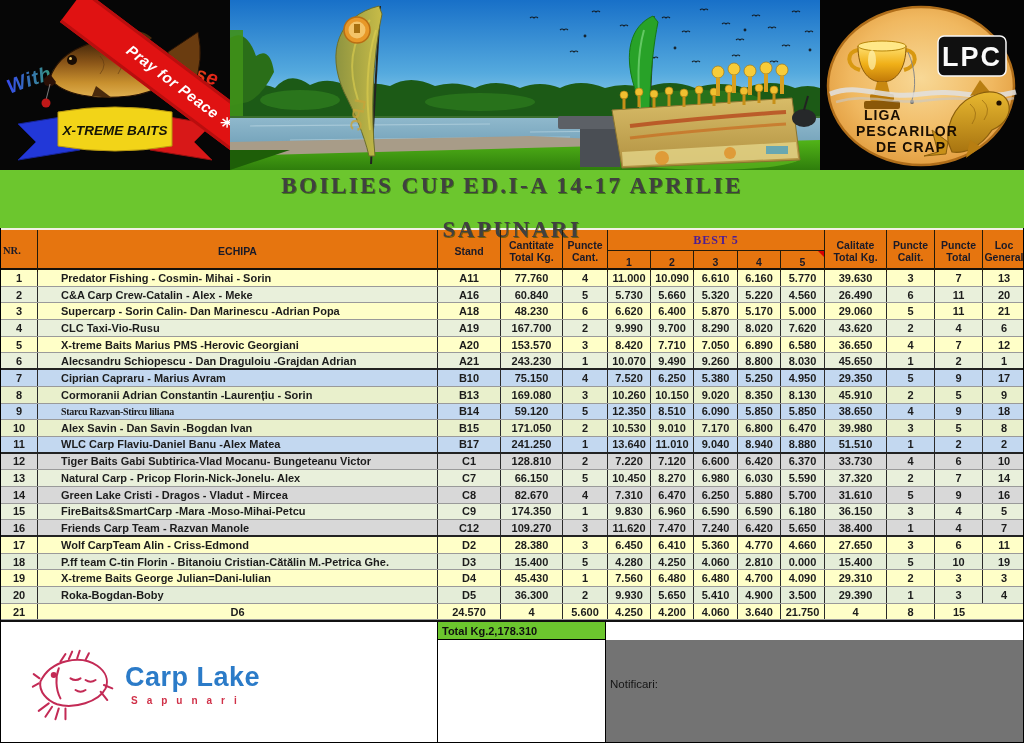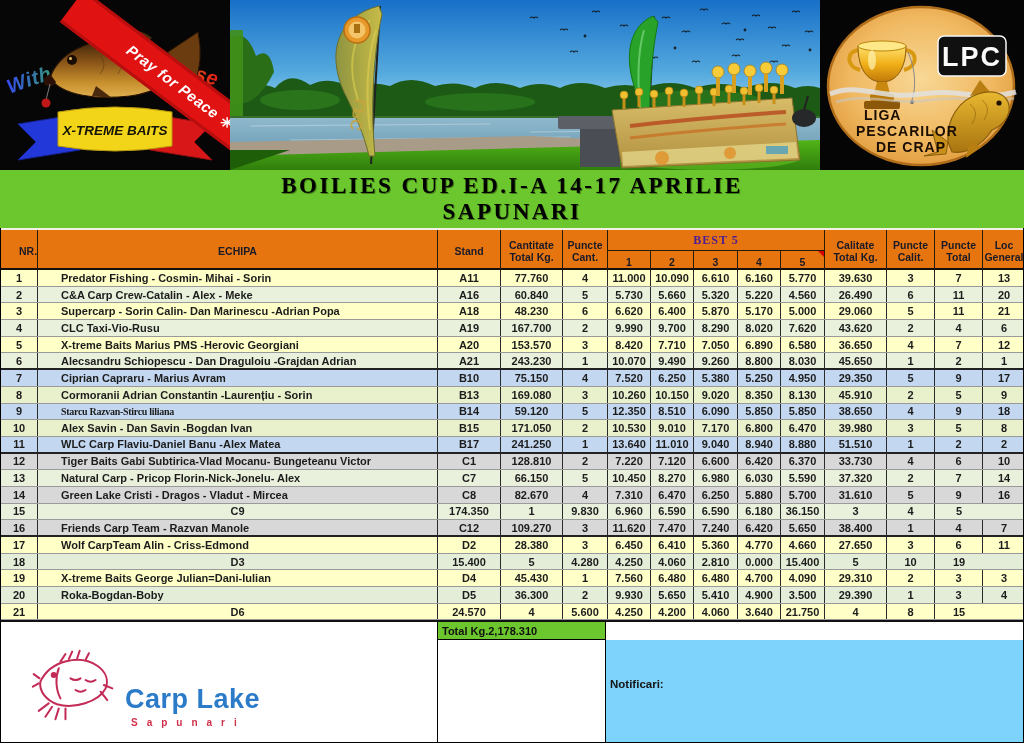--- a/index.html
+++ b/index.html
@@ -9,31 +9,31 @@
   .banner{display:flex;height:170px;width:1024px;}
   .logo-left{position:relative;width:230px;height:170px;background:#060606;overflow:hidden;flex:0 0 230px;}
   .photo{position:relative;width:590px;height:170px;flex:0 0 590px;overflow:hidden;}
   .logo-right{position:relative;width:204px;height:170px;background:#050505;overflow:hidden;flex:0 0 204px;}
   .pray-ribbon{position:absolute;left:84px;top:-10px;width:270px;height:34px;background:#E01212;
       border-top:3px solid #B80E0E;border-bottom:3px solid #B80E0E;
       transform:rotate(37deg);transform-origin:0 0;display:flex;align-items:center;justify-content:center;
       color:#fff;font-weight:bold;font-style:italic;font-size:15px;letter-spacing:.5px;}
   
   .title-bar{height:58px;background:#6CC62E;display:flex;flex-direction:column;align-items:center;justify-content:center;}
-  .title-bar .t1,.title-bar .t2{font-family:"Liberation Serif", serif;font-weight:bold;color:#000000;
-      font-size:23px;line-height:26px;letter-spacing:2.5px;text-shadow:1px 1px 0 rgba(30,70,0,.55);}
+  .title-bar .t1,.title-bar .t2{font-family:"Liberation Serif", serif;font-weight:bold;color:#404040;
+      font-size:23px;line-height:26px;letter-spacing:2.5px;text-shadow:1px 1px 0 rgba(30,70,0,.55);margin-top:18px;}
   
   #tablewrap{--cols:37px 400px 63px 62px 45px 43px 43px 44px 43px 44px 62px 48px 48px 42px;
       border-left:1px solid #000;border-right:1px solid #000;box-sizing:border-box;}
   .thead{display:grid;grid-template-columns:var(--cols);grid-template-rows:21px 21px;height:42px;
       background:#E6750F;border-top:2px solid #F2F0E4;border-bottom:2px solid #14100a;box-sizing:border-box;color:#1A1A28;}
   .th{border-right:1px solid #241a08;display:flex;flex-direction:column;align-items:center;justify-content:center;
       font-weight:bold;font-size:10.5px;line-height:12px;box-sizing:border-box;position:relative;}
   .th.span2{grid-row:1/3;}
-  .th.nr{align-items:flex-start;padding-left:18px;}
+  .th.nr{align-items:flex-start;padding-left:2px;font-family:Liberation Serif, serif;}
   .th.best5{grid-column:6/11;grid-row:1;border-bottom:1px solid #241a08;
       font-family:"Liberation Serif", serif;font-size:12px;color:#4c1d95;letter-spacing:1px;}
   .th.sub{grid-row:2;}
   .th.last{border-right:none;}
   .corner-flag{position:absolute;top:0;right:0;width:0;height:0;border-top:6px solid #D80000;border-left:6px solid transparent;}
   
   .trow{display:grid;grid-template-columns:var(--cols);height:16.7px;border-bottom:1px solid #9a9a9a;box-sizing:border-box;}
   .trow.sect-end{border-bottom:2px solid #222;}
   .cell{border-right:1px solid #2a2a2a;display:flex;align-items:center;justify-content:center;
       font-weight:bold;font-size:11px;color:#1c1c1c;white-space:nowrap;overflow:hidden;box-sizing:border-box;}
@@ -45,23 +45,23 @@
   
   .bottom-region{position:relative;height:123px;border-top:2px solid #111;border-left:1px solid #000;
       border-right:1px solid #000;border-bottom:1px solid #000;box-sizing:border-box;background:#fff;}
   .bl-cell{position:absolute;left:0;top:0;width:437px;height:120px;border-right:1px solid #000;box-sizing:border-box;background:#fff;}
   .totals-row{position:absolute;left:437px;top:0;width:585px;height:18px;display:flex;}
   .total-kg-cell{width:168px;background:#6CC62E;border-right:1px solid #000;border-bottom:1px solid #000;
       box-sizing:border-box;display:flex;align-items:center;font-weight:bold;font-size:11px;color:#101010;}
   .captura-cell{flex:1;background:#6CC62E;border-bottom:1px solid #000;box-sizing:border-box;
       display:flex;align-items:center;font-weight:bold;font-size:11px;color:#101010;margin-top:48px;}
   .mid-cell{position:absolute;left:437px;top:18px;width:168px;height:102px;border-right:1px solid #000;box-sizing:border-box;background:#fff;}
-  .notes-cell{position:absolute;left:605px;top:18px;width:417px;height:102px;background:#7dd3fc;
-      font-weight:bold;font-size:11.5px;color:#151515;box-sizing:border-box;padding:38px 0 0 4px;}
-  .carplake{display:flex;align-items:flex-end;margin:20px 0 0 26px;}
+  .notes-cell{position:absolute;left:605px;top:18px;width:417px;height:102px;background:#737373;
+      font-weight:normal;font-size:11.5px;color:#151515;box-sizing:border-box;padding:38px 0 0 4px;}
+  .carplake{display:flex;align-items:center;margin:20px 0 0 26px;}
   .carplake-text{margin-left:6px;}
   .carplake-name{color:#2B7BC8;font-weight:bold;font-size:27px;line-height:27px;letter-spacing:.5px;}
   .carplake-sub{color:#D03048;font-weight:bold;font-size:10px;letter-spacing:9px;margin:4px 0 0 6px;}
 </style>
 </head>
 <body>
 
 <div id="sheet">
 
   <div class="banner">
@@ -581,20 +581,21 @@
           <div class="cell">6.250</div>
           <div class="cell">5.880</div>
           <div class="cell">5.700</div>
           <div class="cell">31.610</div>
           <div class="cell">5</div>
           <div class="cell">9</div>
           <div class="cell c-last">16</div>
         </div>
         <div class="trow row-green">
           <div class="cell">15</div>
+          <div class="cell c-echipa">FireBaits&amp;SmartCarp -Mara -Moso-Mihai-Petcu</div>
           <div class="cell">C9</div>
           <div class="cell">174.350</div>
           <div class="cell">1</div>
           <div class="cell">9.830</div>
           <div class="cell">6.960</div>
           <div class="cell">6.590</div>
           <div class="cell">6.590</div>
           <div class="cell">6.180</div>
           <div class="cell">36.150</div>
           <div class="cell">3</div>
@@ -628,20 +629,21 @@
           <div class="cell">5.360</div>
           <div class="cell">4.770</div>
           <div class="cell">4.660</div>
           <div class="cell">27.650</div>
           <div class="cell">3</div>
           <div class="cell">6</div>
           <div class="cell c-last">11</div>
         </div>
         <div class="trow row-green2">
           <div class="cell">18</div>
+          <div class="cell c-echipa">P.ff team C-tin Florin - Bitanoiu Cristian-Cătălin M.-Petrica Ghe.</div>
           <div class="cell">D3</div>
           <div class="cell">15.400</div>
           <div class="cell">5</div>
           <div class="cell">4.280</div>
           <div class="cell">4.250</div>
           <div class="cell">4.060</div>
           <div class="cell">2.810</div>
           <div class="cell">0.000</div>
           <div class="cell">15.400</div>
           <div class="cell">5</div>

